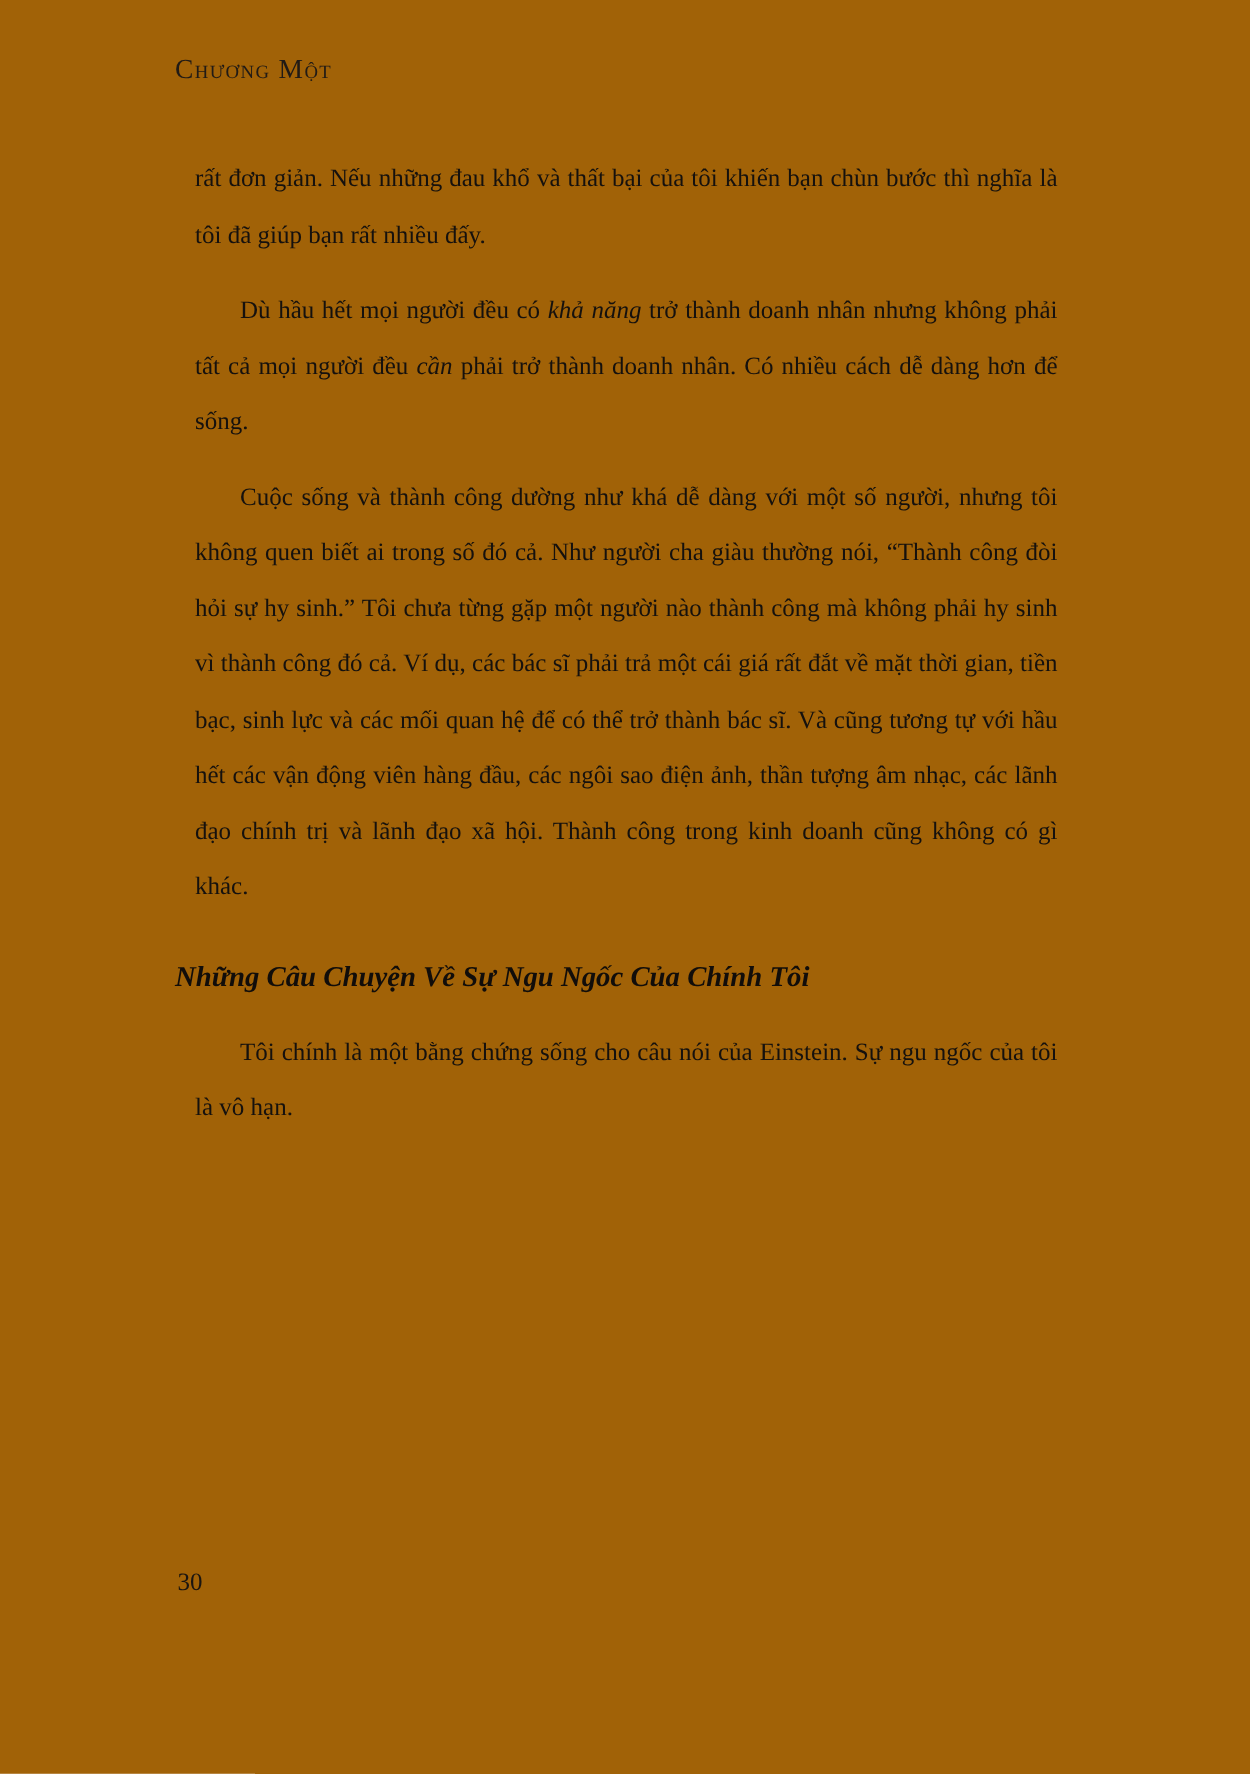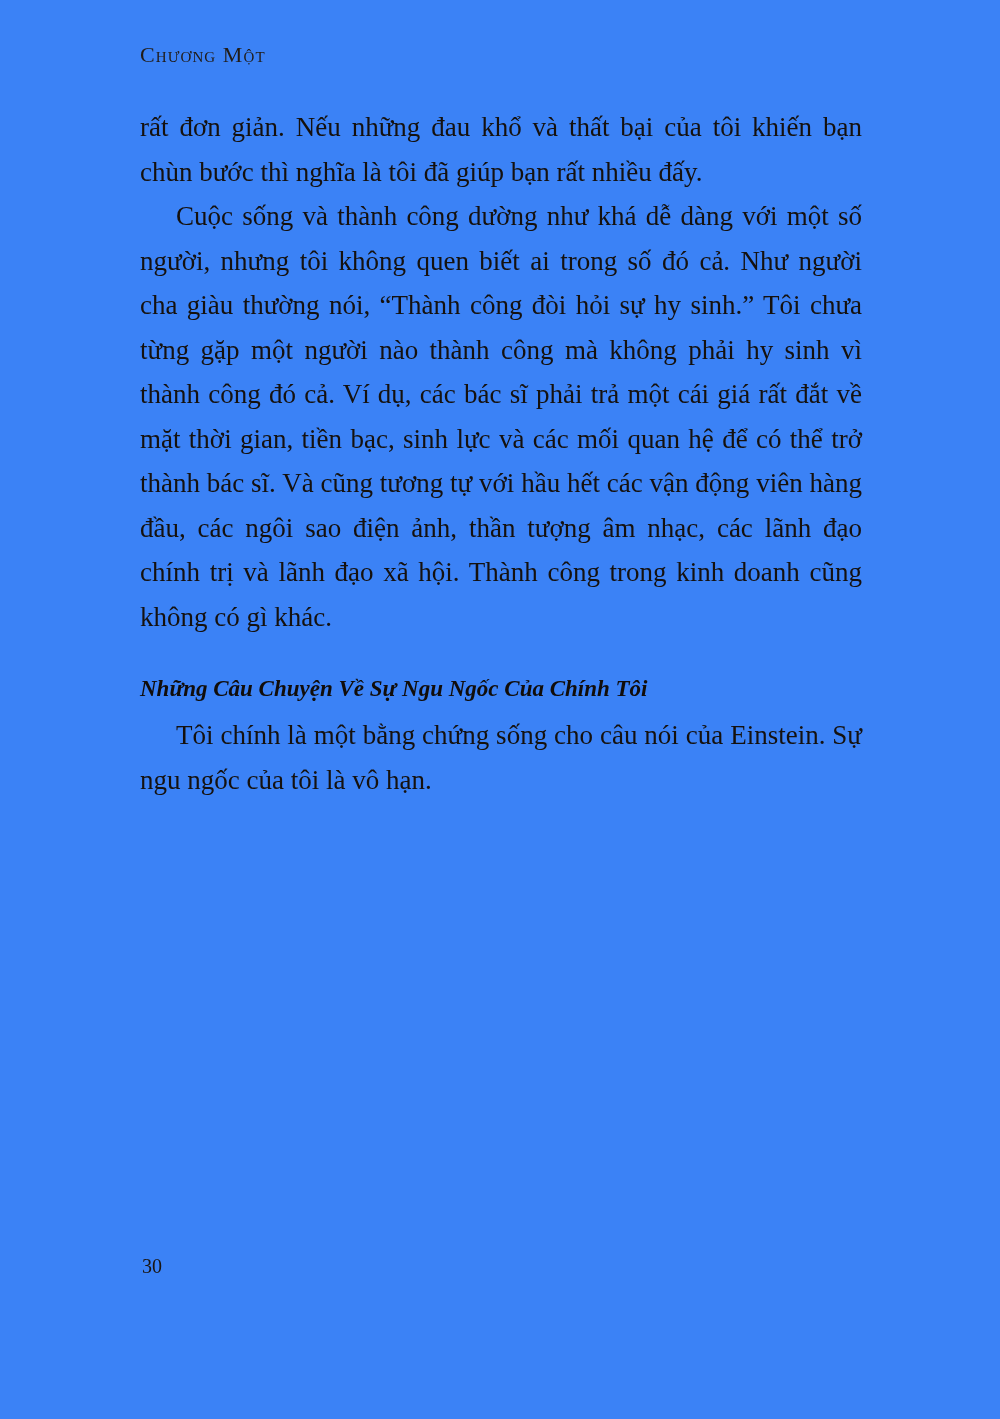--- a/index.html
+++ b/index.html
@@ -13,41 +13,41 @@
     font-family: "Liberation Serif", serif;
     color: #15110e;
     position: relative;
     overflow: hidden;
   }
   .page {
     position: absolute;
     top: 0; left: 0;
     width: 1000px;
     height: 1419px;
-    background: #3b82f6;
+    background: #a16207;
   }
   .running-head {
     position: absolute;
     top: 42px;
     left: 140px;
     font-variant: small-caps;
     font-family: "Liberation Serif", serif;
     font-size: 22px;
     letter-spacing: 1.1px;
     color: #211b16;
   }
   .body-col {
     position: absolute;
     top: 105px;
     left: 140px;
     width: 722px;
   }
   p.para {
-    margin: 0;
-    font-size: 27px;
+    margin: 16px;
+    font-size: 20px;
     line-height: 44.5px;
     text-align: justify;
     text-justify: inter-word;
     color: #15110e;
     hyphens: none;
   }
   p.para.indent {
     text-indent: 36px;
   }
   .sec-head {
@@ -74,20 +74,23 @@
 <body>
 
 <div class="page">
 
   <div class="running-head">Chương Một</div>
 
   <div class="body-col">
 
     <p class="para">rất đơn giản. Nếu những đau khổ và thất bại của tôi khiến bạn chùn bước thì nghĩa là tôi đã giúp bạn rất nhiều đấy.</p>
 
+    <p class="para indent">
+      <span>Dù hầu hết mọi người đều có </span><em class="it">khả năng</em><span> trở thành doanh nhân nhưng không phải tất cả mọi người đều </span><em class="it">cần</em><span> phải trở thành doanh nhân. Có nhiều cách dễ dàng hơn để sống.</span>
+    </p>
 
     <p class="para indent">Cuộc sống và thành công dường như khá dễ dàng với một số người, nhưng tôi không quen biết ai trong số đó cả. Như người cha giàu thường nói, “Thành công đòi hỏi sự hy sinh.” Tôi chưa từng gặp một người nào thành công mà không phải hy sinh vì thành công đó cả. Ví dụ, các bác sĩ phải trả một cái giá rất đắt về mặt thời gian, tiền bạc, sinh lực và các mối quan hệ để có thể trở thành bác sĩ. Và cũng tương tự với hầu hết các vận động viên hàng đầu, các ngôi sao điện ảnh, thần tượng âm nhạc, các lãnh đạo chính trị và lãnh đạo xã hội. Thành công trong kinh doanh cũng không có gì khác.</p>
 
 
     <h2 class="sec-head">Những Câu Chuyện Về Sự Ngu Ngốc Của Chính Tôi</h2>
 
 
     <p class="para indent">Tôi chính là một bằng chứng sống cho câu nói của Einstein. Sự ngu ngốc của tôi là vô hạn.</p>
 
   </div>

